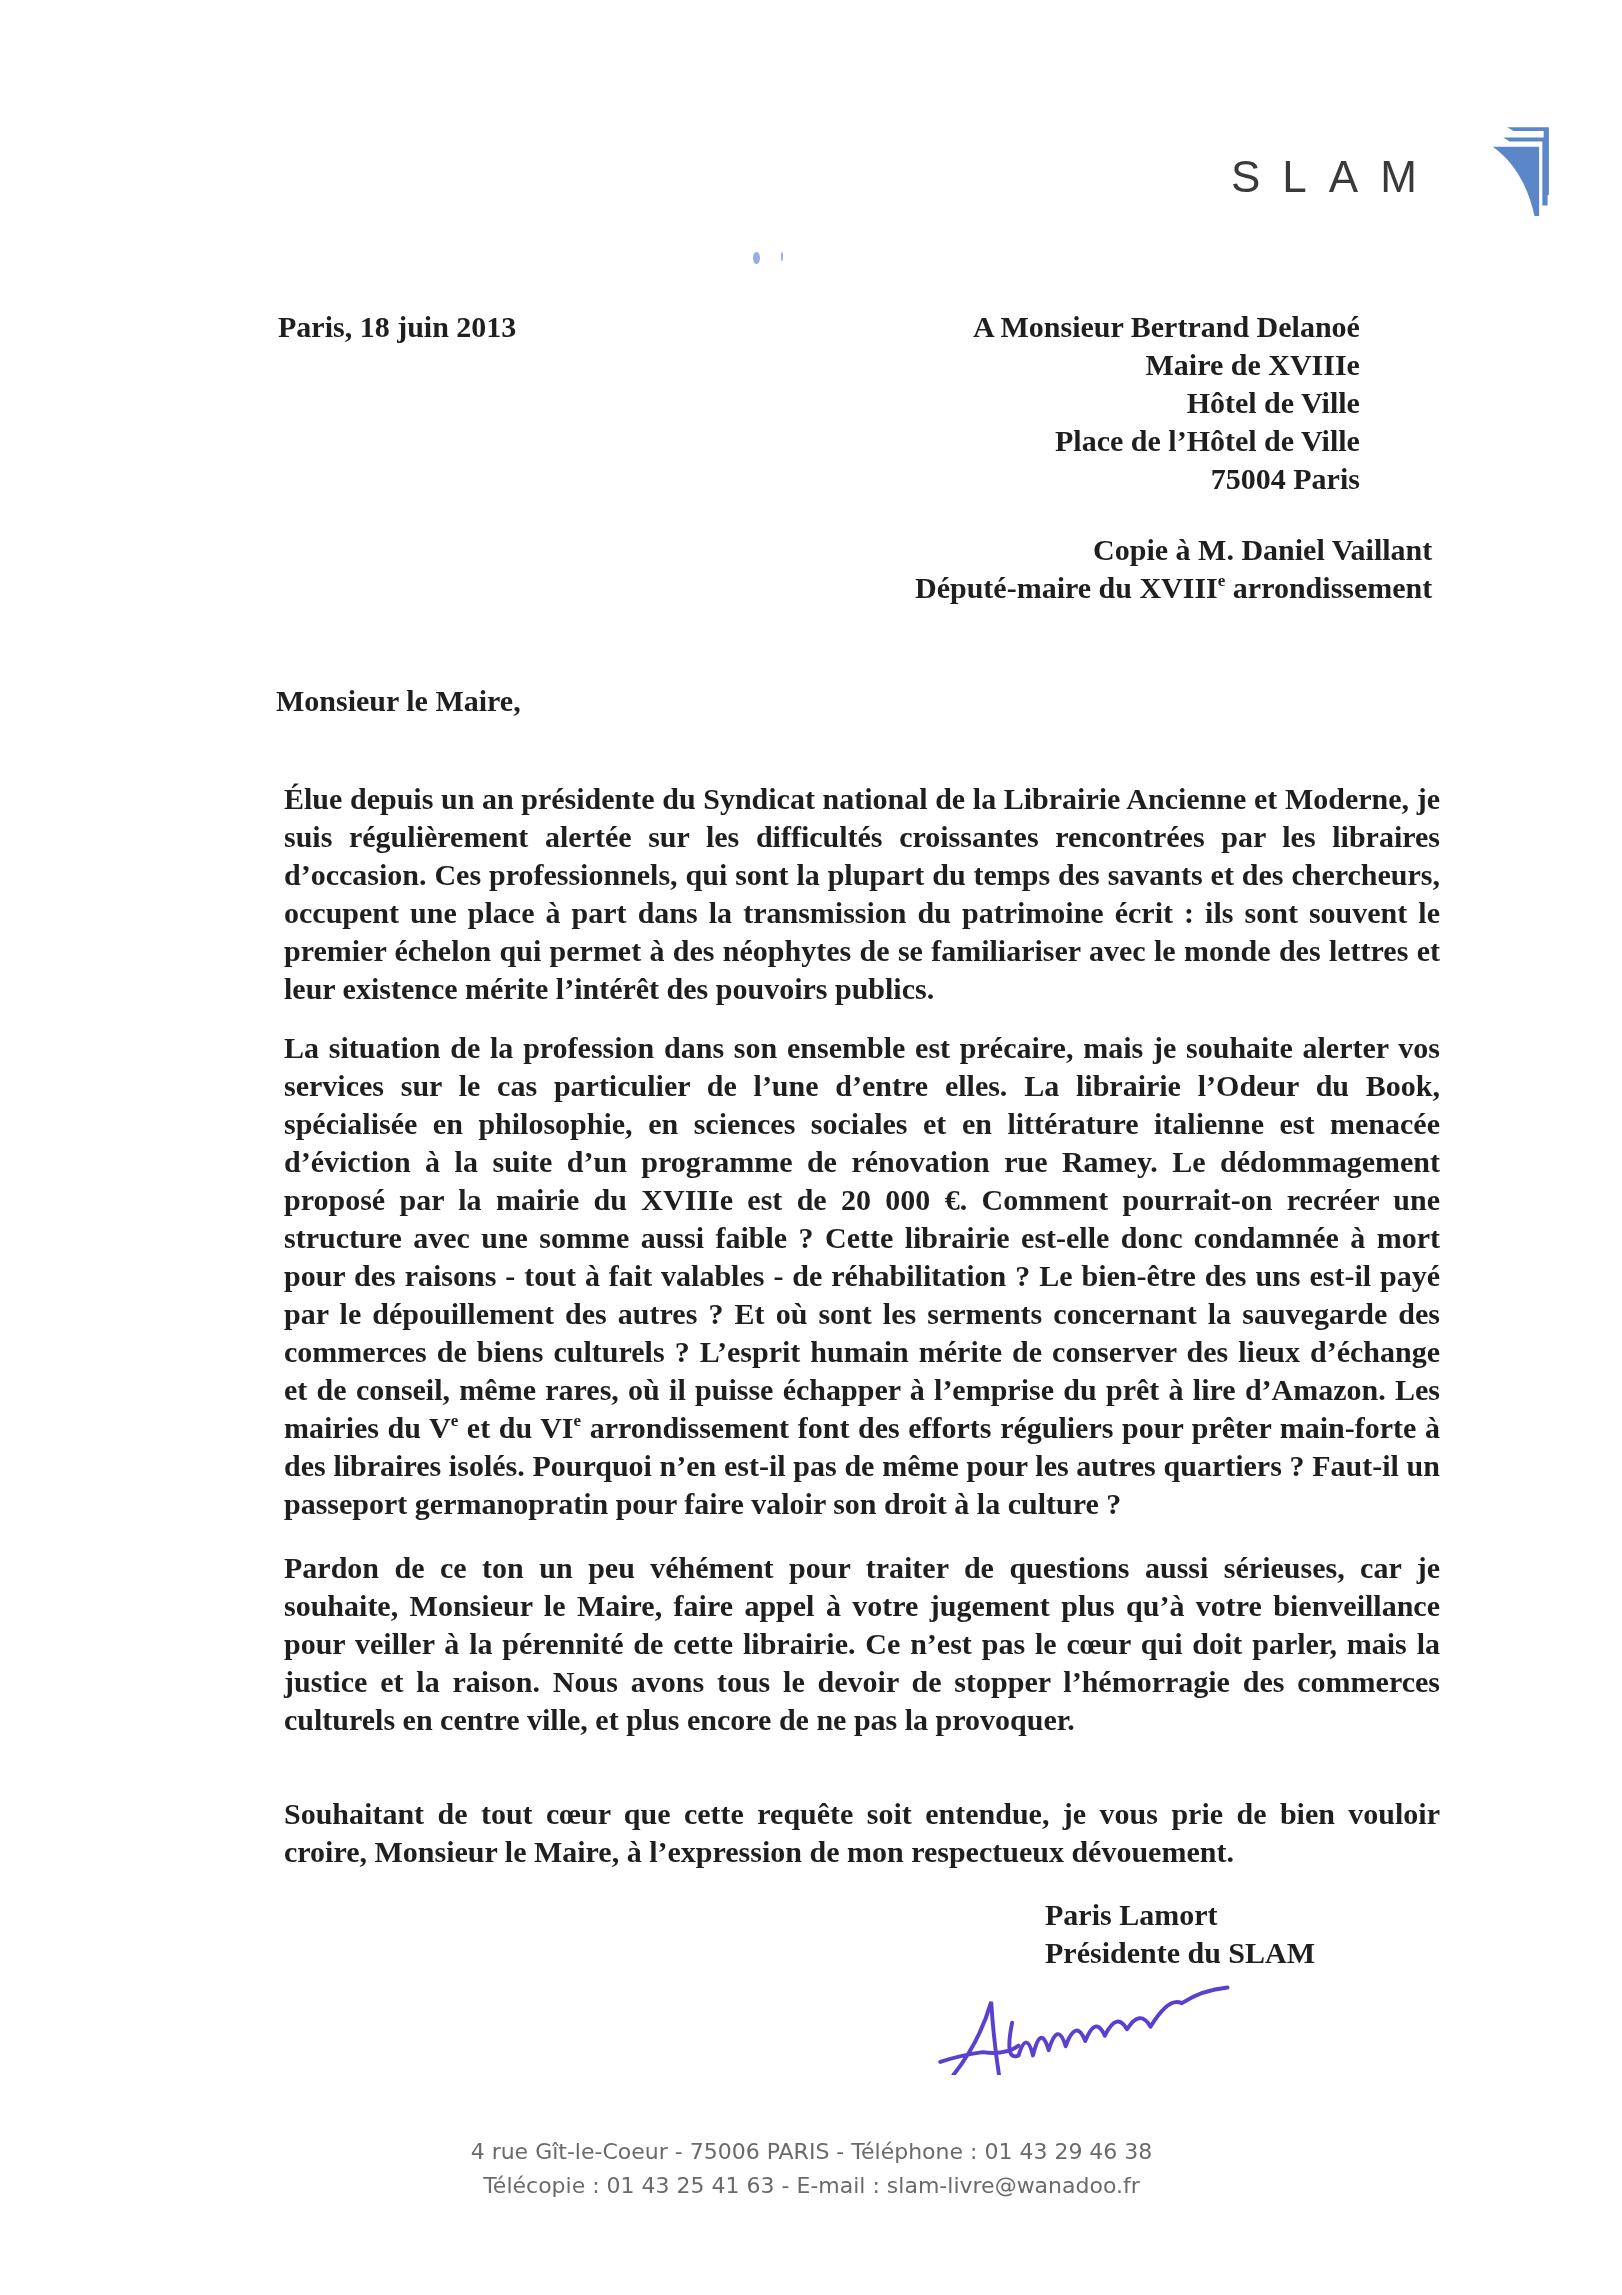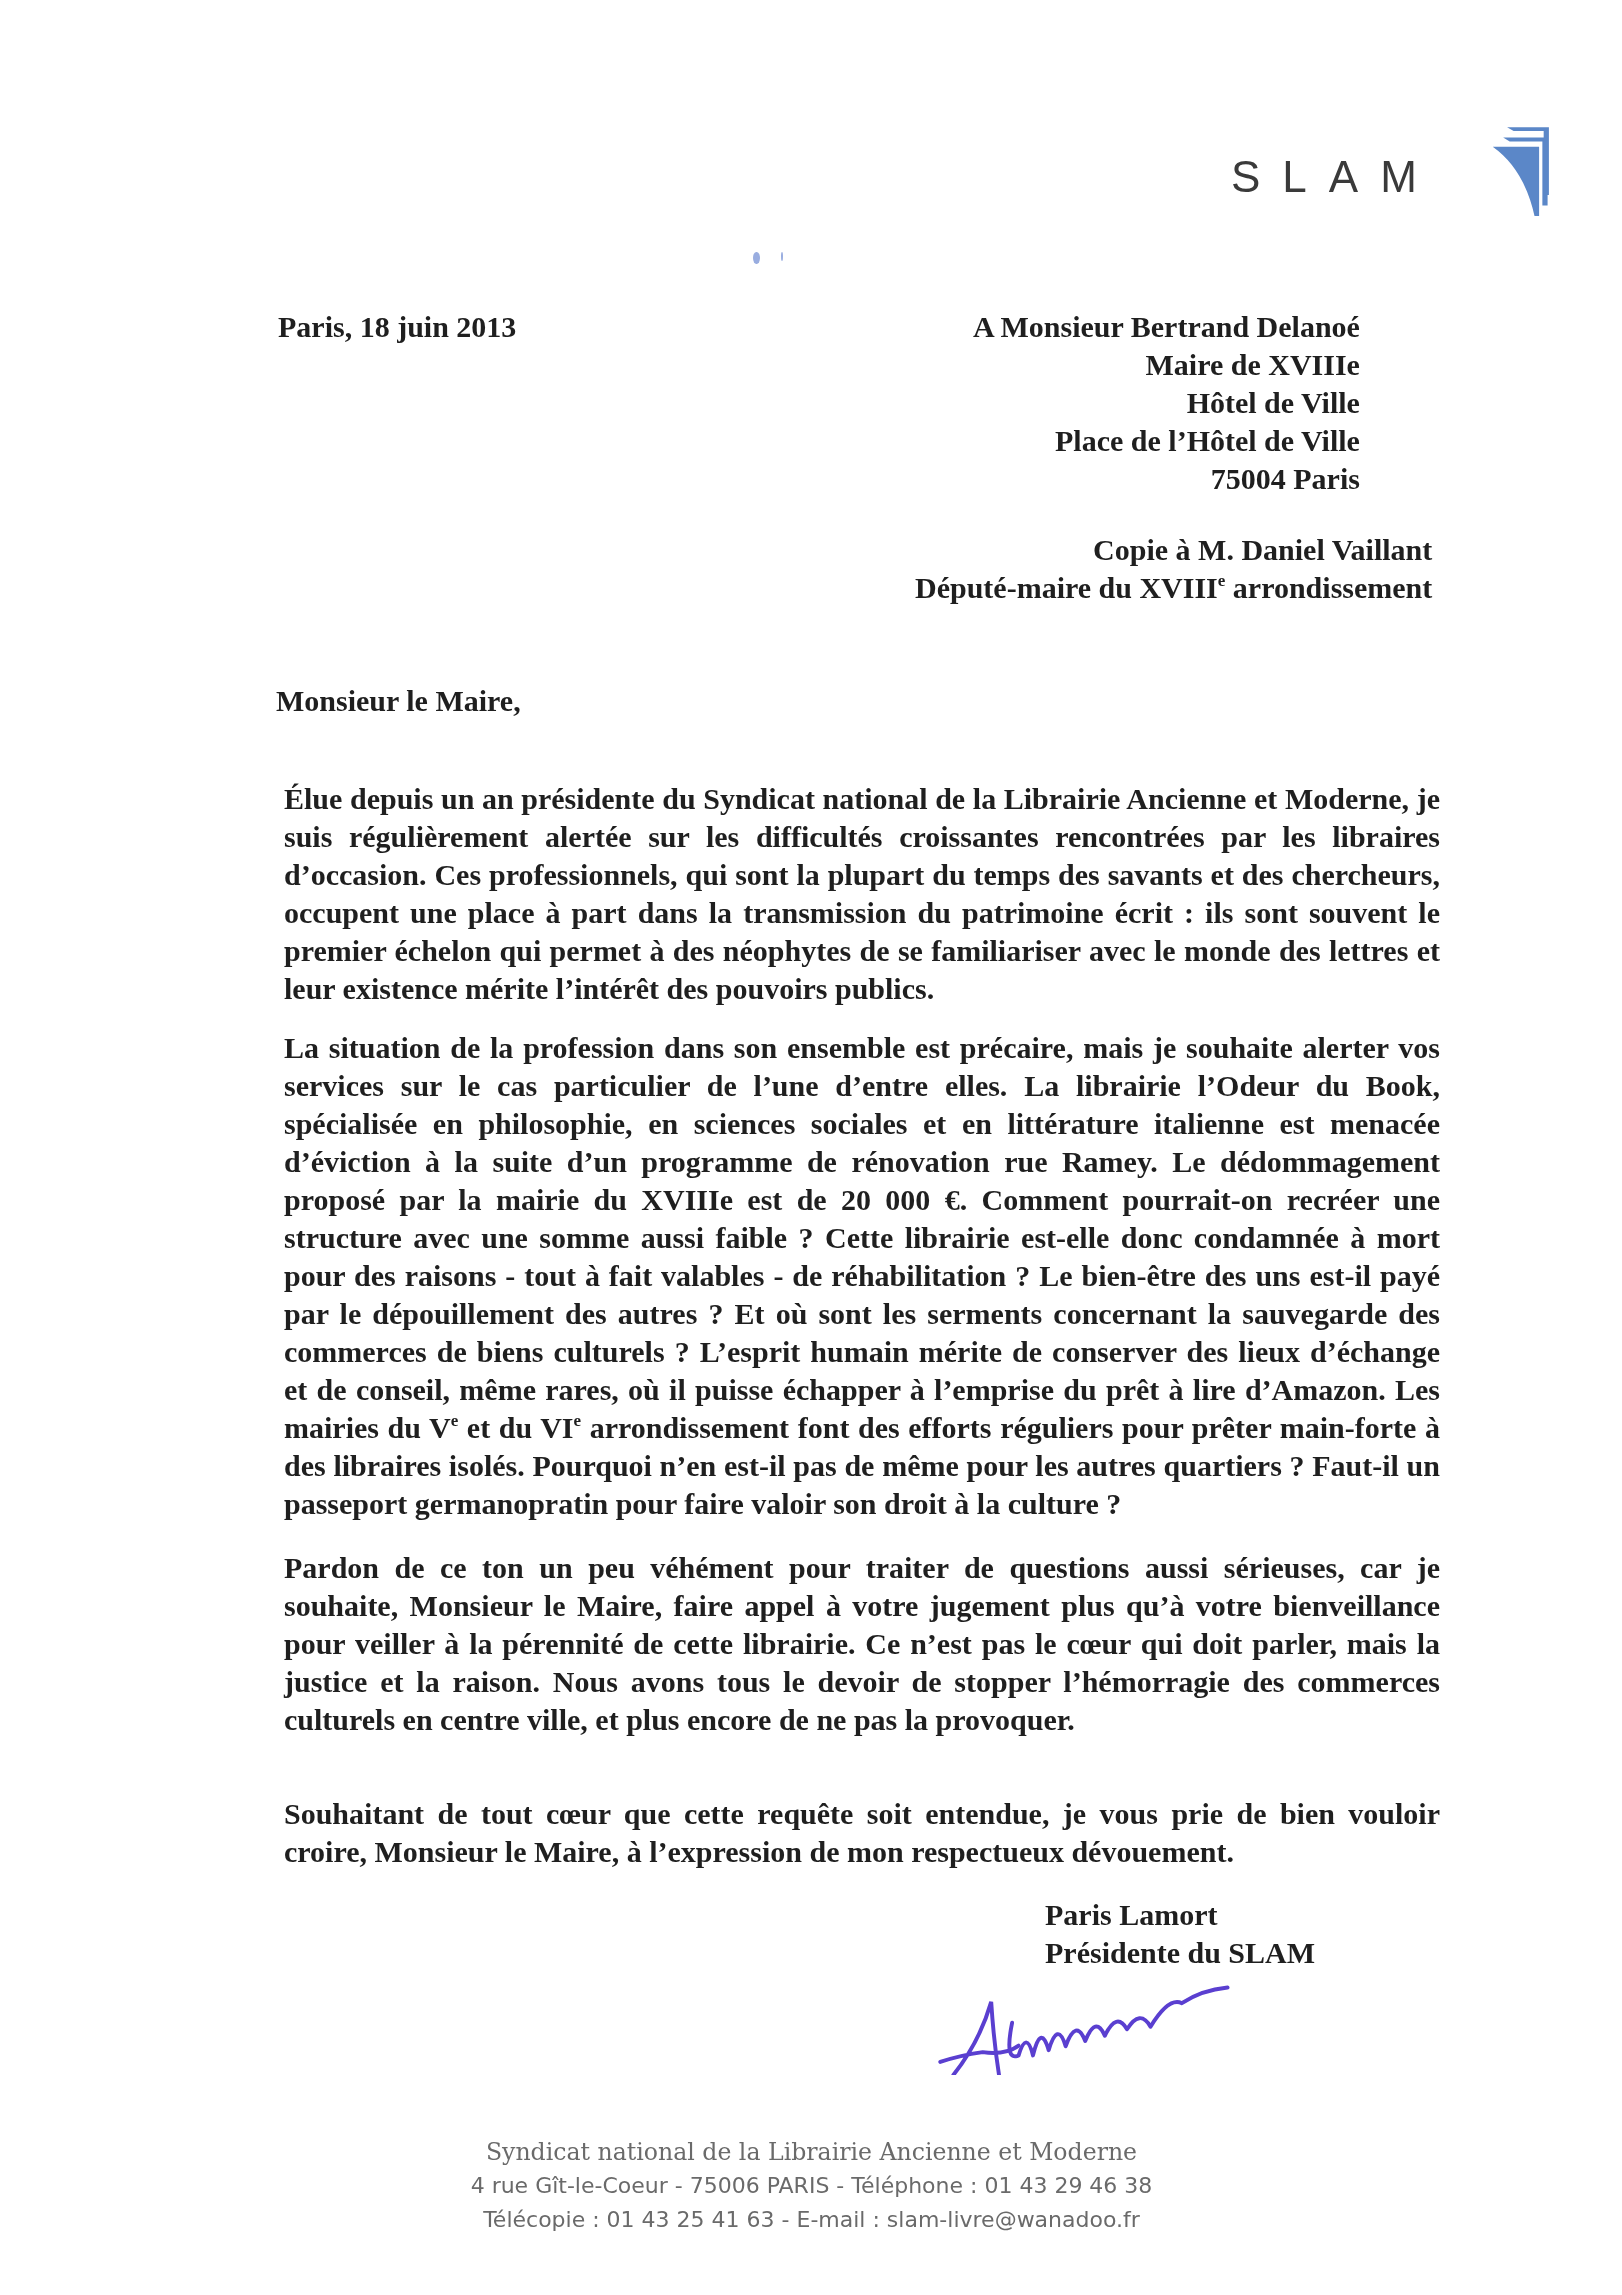--- a/index.html
+++ b/index.html
@@ -87,17 +87,16 @@
   <div>Paris Lamort</div>
   <div>Présidente du SLAM</div>
 </div>
 
 <svg class="abs signature" viewBox="0 0 560 170">
   <path d="M50 170 Q90 120 108 58 Q112 120 120 170 M30 150 Q60 140 95 135 Q130 140 150 125" fill="none" stroke="#5a3fd0" stroke-width="6" stroke-linecap="round"></path>
   <path d="M140 90 Q128 150 150 140 Q162 100 172 140 Q184 90 196 132 Q210 86 222 126 Q238 82 252 118 Q268 78 282 110 Q300 72 316 100 Q336 68 352 96 Q380 50 400 60 Q430 40 470 36" fill="none" stroke="#5a3fd0" stroke-width="6" stroke-linecap="round" stroke-linejoin="round"></path>
 </svg>
 
 <div class="abs footer">
-  <div class="org">Syndicat national de la Librairie Ancienne et Moderne</div>
   <div>4 rue Gît-le-Coeur - 75006 PARIS - Téléphone : 01 43 29 46 38</div>
   <div>Télécopie : 01 43 25 41 63 - E-mail : slam-livre@wanadoo.fr</div>
 </div>
 
 
 </body></html>

